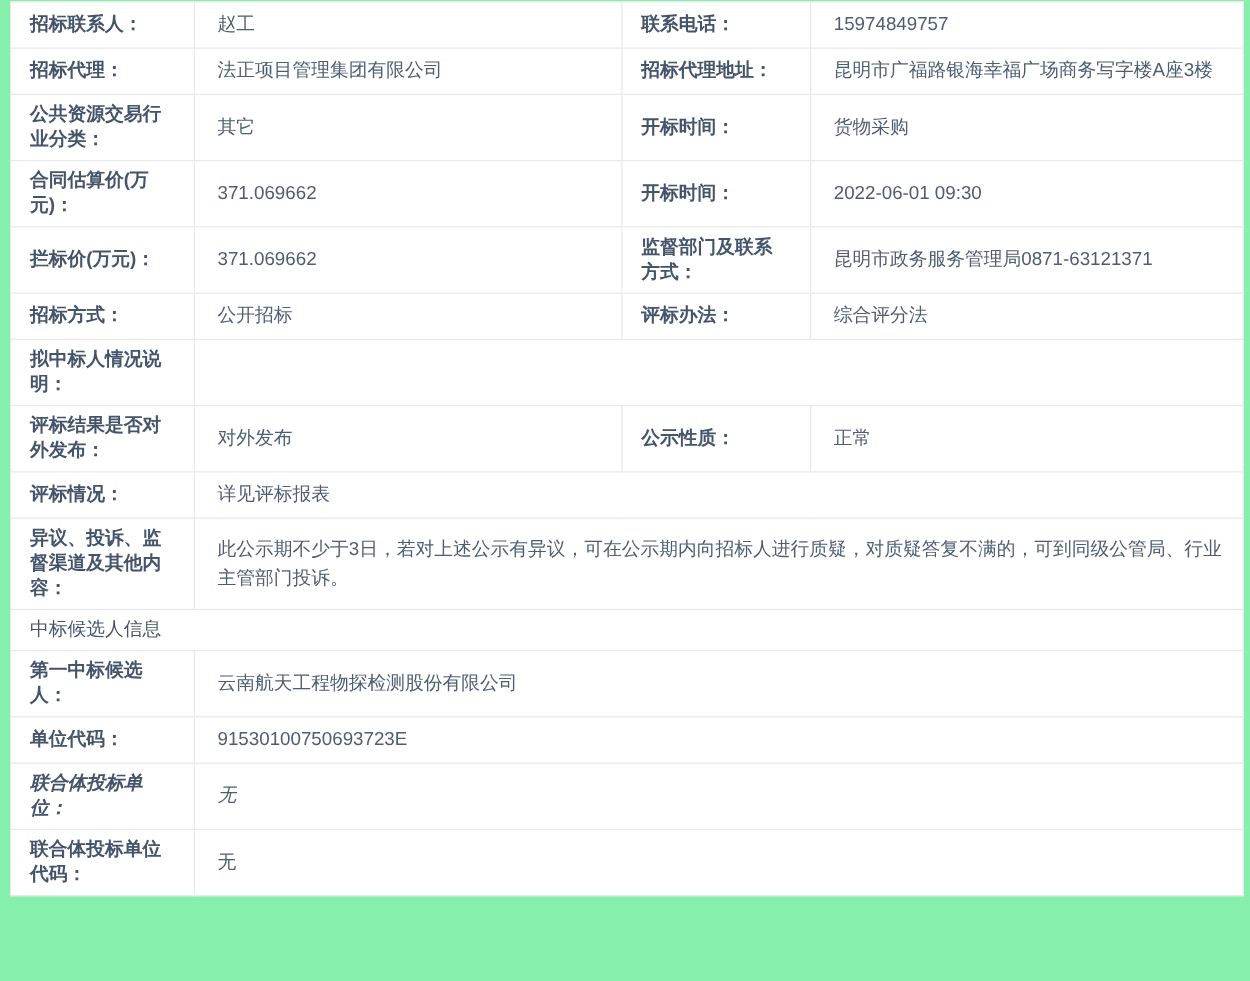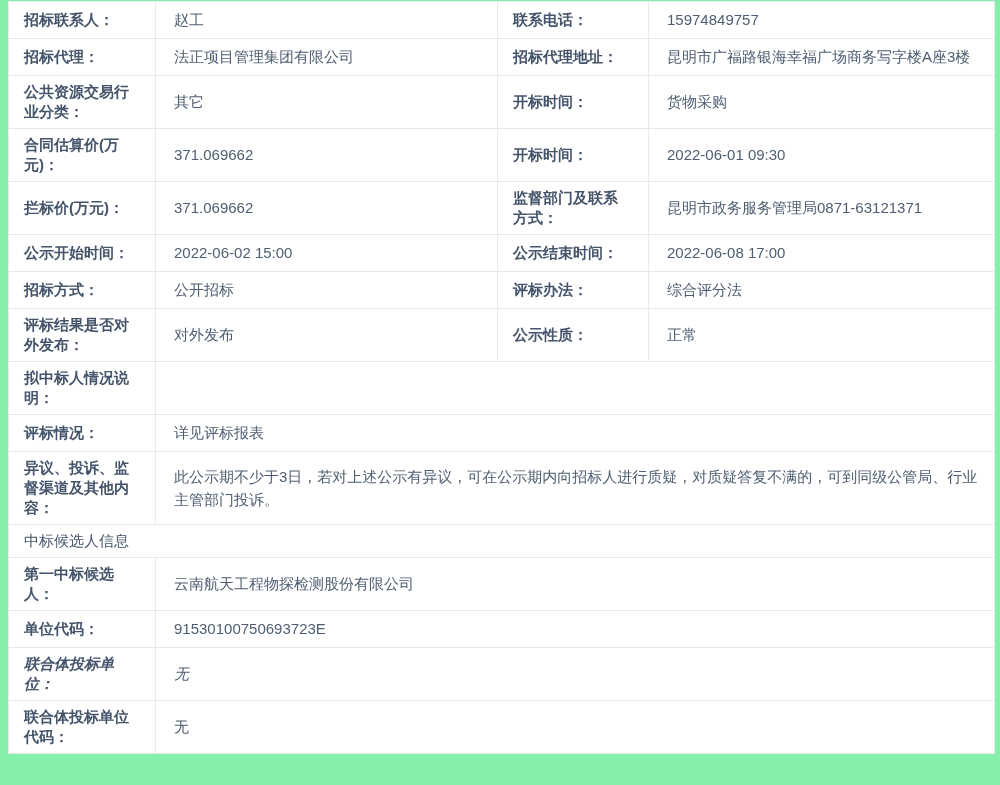--- a/index.html
+++ b/index.html
@@ -83,40 +83,34 @@
         <th>开标时间：</th>
         <td>2022-06-01 09:30</td>
       </tr>
       <tr style="height:52px;">
         <th>拦标价(万元)：</th>
         <td>371.069662</td>
         <th>监督部门及联系方式：</th>
         <td>昆明市政务服务管理局0871-63121371</td>
       </tr>
       <tr style="height:37px;">
-        <th>公示开始时间：</th>
-        <td>2022-06-02 15:00</td>
-        <th>公示结束时间：</th>
-        <td>2022-06-08 17:00</td>
-      </tr>
-      <tr style="height:37px;">
         <th>招标方式：</th>
         <td>公开招标</td>
         <th>评标办法：</th>
         <td>综合评分法</td>
+      </tr>
+      <tr style="height:52px;">
+        <th>拟中标人情况说明：</th>
+        <td colspan="3"></td>
       </tr>
       <tr style="height:47px;">
         <th>评标结果是否对外发布：</th>
         <td>对外发布</td>
         <th>公示性质：</th>
         <td>正常</td>
-      </tr>
-      <tr style="height:52px;">
-        <th>拟中标人情况说明：</th>
-        <td colspan="3"></td>
       </tr>
       <tr style="height:37px;">
         <th>评标情况：</th>
         <td colspan="3">详见评标报表</td>
       </tr>
       <tr style="height:73px;">
         <th>异议、投诉、监督渠道及其他内容：</th>
         <td colspan="3" class="longtext">此公示期不少于3日，若对上述公示有异议，可在公示期内向招标人进行质疑，对质疑答复不满的，可到同级公管局、行业主管部门投诉。</td>
       </tr>
       <tr class="section" style="height:33px;">

